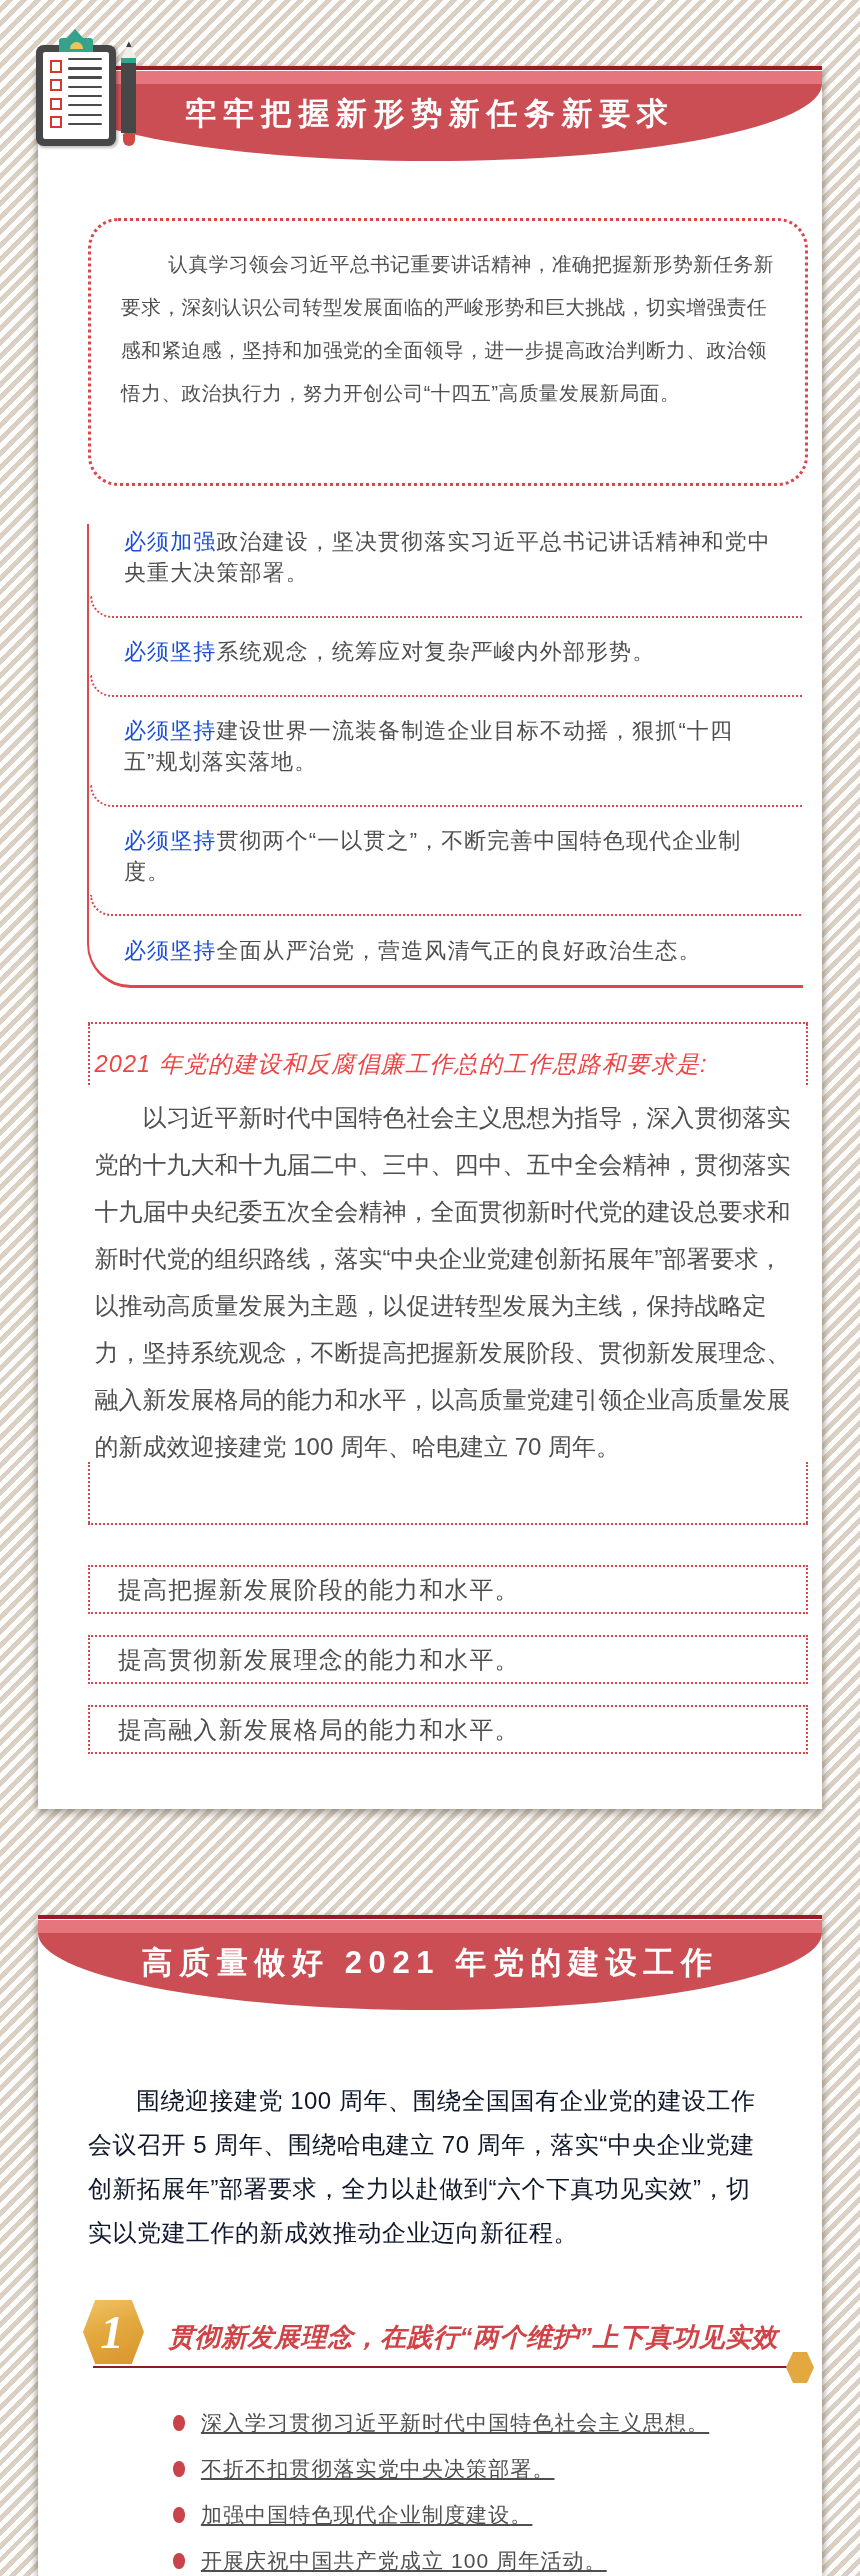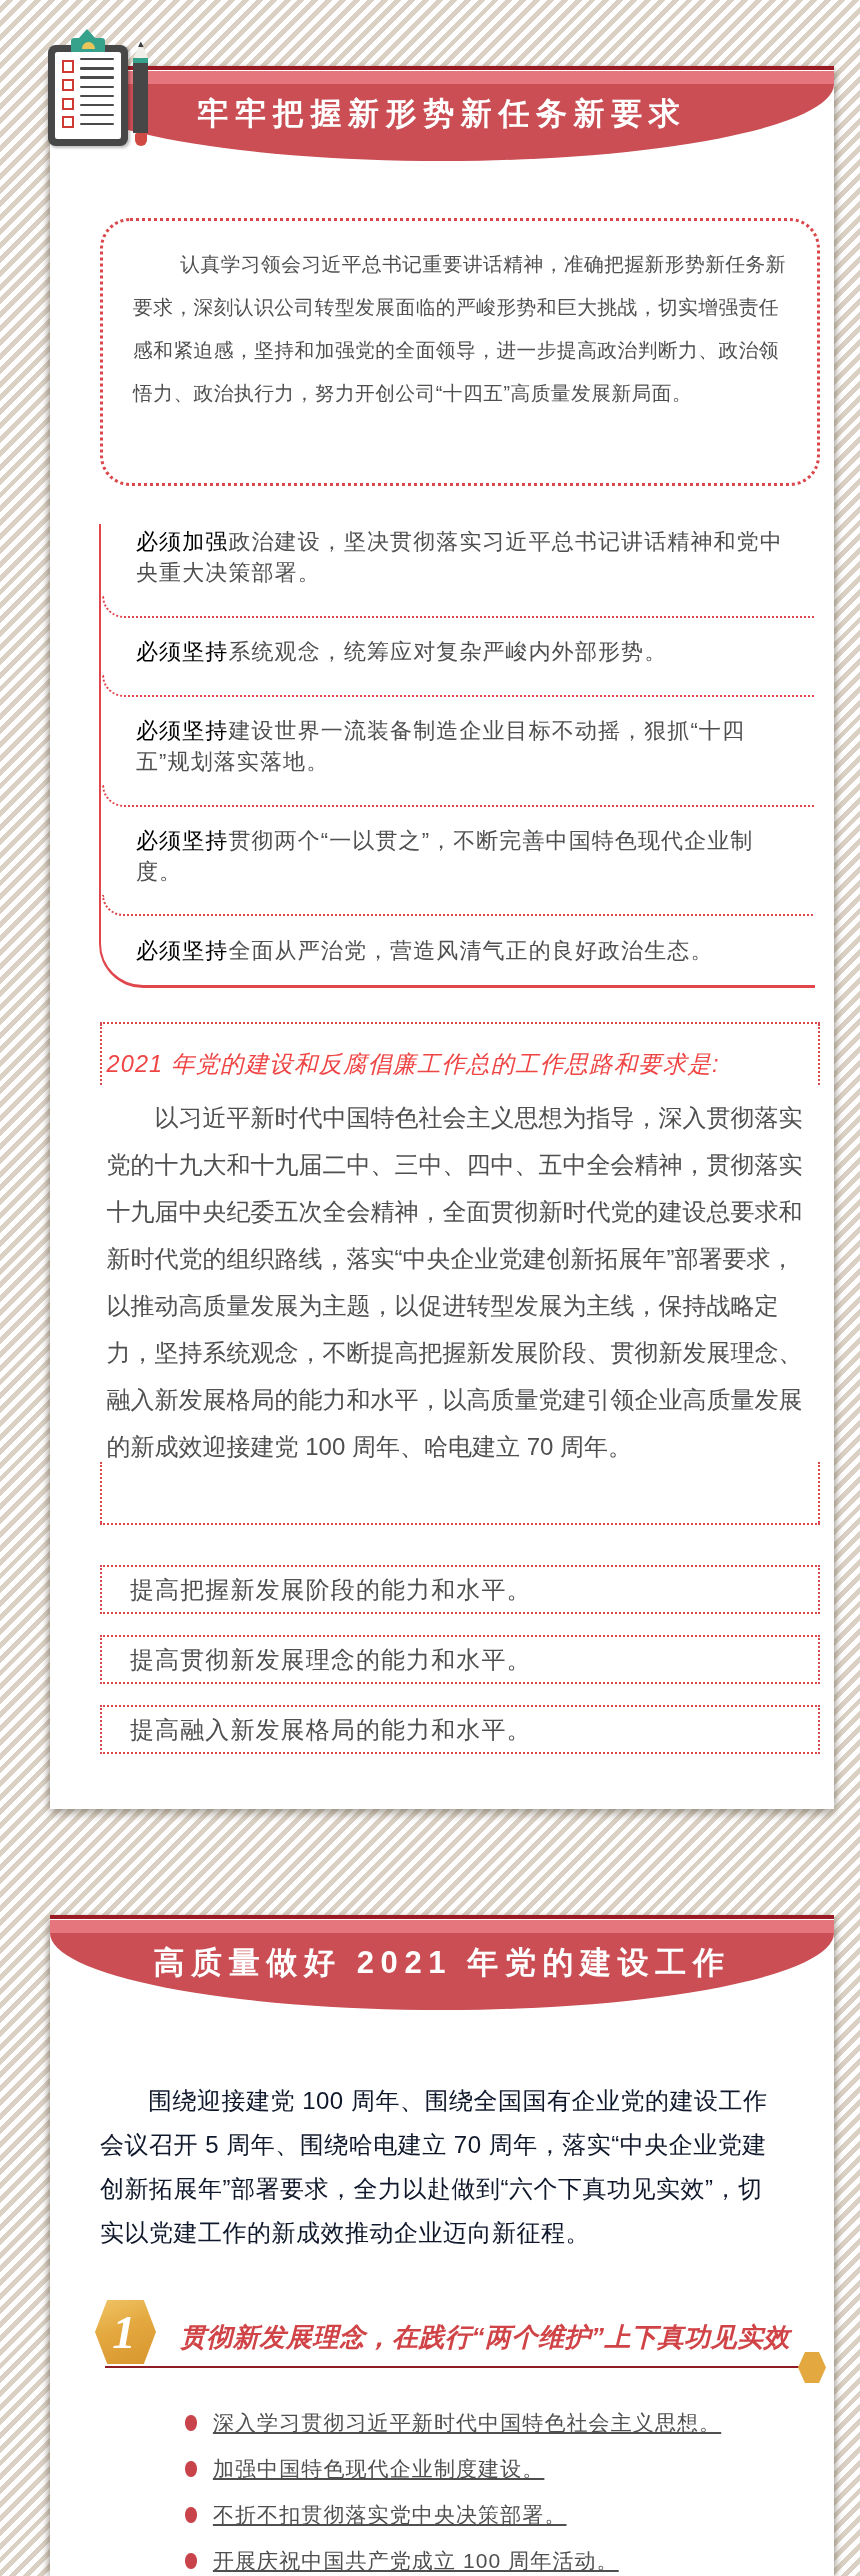--- a/index.html
+++ b/index.html
@@ -1,21 +1,21 @@
 <!DOCTYPE html>
 <html style="font-size:8.7px"><head>
 <meta charset="utf-8">
 <style>
   html,body{margin:0;padding:0;}
   body{
     width:861px;height:2576px;position:relative;overflow:hidden;
     background:repeating-linear-gradient(135deg,#ffffff 0 4.9px,#dad1c4 4.9px 9.8px);
     font-family:"Liberation Sans","DejaVu Sans",sans-serif;
   }
-  .card{position:absolute;left:50px;width:784px;background:#ffffff;
+  .card{position:absolute;left:38px;width:784px;background:#ffffff;
         box-shadow:0 5.5px 8.7px rgba(110,100,85,.5),4.4px 0 6.6px -3.3px rgba(110,100,85,.4),-4.4px 0 6.6px -3.3px rgba(110,100,85,.4);}
   #card1{top:66px;height:1743px;}
   #card2{top:1915px;height:661px;}
 
   
   .banner{position:relative;}
   .bar-dark{height:3.8px;background:#9a1b23;}
   .bar-gap{height:1.6px;background:#ffffff;}
   .bar-pink{height:13px;background:#e5767e;}
   .bowl{height:77px;background:#ca4e54;border-radius:0 0 50% 50% / 0 0 100% 100%;
@@ -49,21 +49,21 @@
 
   
   .intro-box{position:absolute;left:50px;top:152px;width:720px;height:268px;box-sizing:border-box;
              border:3.3px dotted #d9474c;border-radius:30px;padding:22px 30px 0;
              font-size:19.7px;line-height:43px;color:#4f4f4f;letter-spacing:0.5px;text-indent:2.4em;}
 
   .musts{position:absolute;left:49px;top:458px;width:716px;box-sizing:border-box;
          border-left:2.2px solid #e0474d;border-bottom:3.3px solid #e0474d;border-bottom-left-radius:44px;
          padding:2.2px 16.4px 18.6px 35px;}
   .must-item{font-size:22px;line-height:31px;color:#4f4f4f;letter-spacing:1.1px;}
-  .must-lead{color:#000000;}
+  .must-lead{color:#1d4ed8;}
   .must-sep{height:19.7px;margin:7.7px -15.3px 18.6px -34px;border-left:2.2px dotted #e0474d;
             border-bottom:2.2px dotted #e0474d;border-bottom-left-radius:25px;}
 
   .thought{position:absolute;left:50px;top:956px;width:720px;height:503px;box-sizing:border-box;
            border-top:2.7px dotted #d9474c;border-bottom:2.7px dotted #d9474c;padding:24px 6.6px 0 6.6px;}
   .corner{position:absolute;width:0;height:61px;border-left:2.7px dotted #d9474c;}
   .c-tl{left:0;top:0}.c-tr{right:0;top:0}.c-bl{left:0;bottom:0}.c-br{right:0;bottom:0}
   .thought-heading{font-size:23.5px;font-style:italic;color:#ef4444;letter-spacing:1.1px;}
   .thought-body{margin-top:14px;font-size:24px;line-height:47px;color:#4f4f4f;text-indent:2em;}
 
@@ -188,25 +188,25 @@
   <div class="task-line"></div>
   <div class="end-hex"></div>
 
   <div class="bullets">
     <div class="bullet-row">
         <i class="dot"></i>
         <span class="bullet-text">深入学习贯彻习近平新时代中国特色社会主义思想。</span>
       </div>
     <div class="bullet-row">
         <i class="dot"></i>
+        <span class="bullet-text">不折不扣贯彻落实党中央决策部署。</span>
+      </div>
+    <div class="bullet-row">
+        <i class="dot"></i>
         <span class="bullet-text">加强中国特色现代企业制度建设。</span>
       </div>
     <div class="bullet-row">
         <i class="dot"></i>
-        <span class="bullet-text">不折不扣贯彻落实党中央决策部署。</span>
-      </div>
-    <div class="bullet-row">
-        <i class="dot"></i>
         <span class="bullet-text">开展庆祝中国共产党成立 100 周年活动。</span>
       </div>
   </div>
 </div>
 
 
 </body></html>

